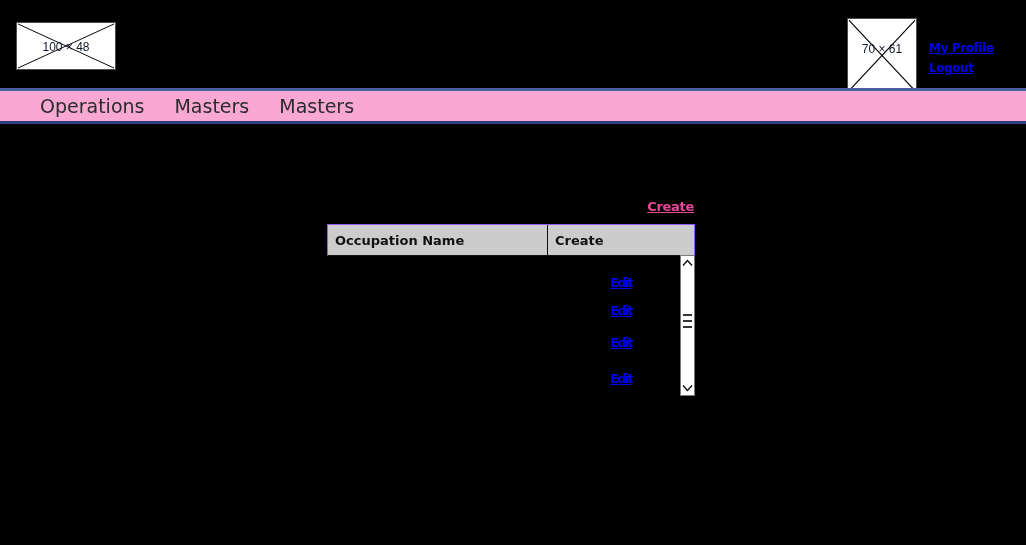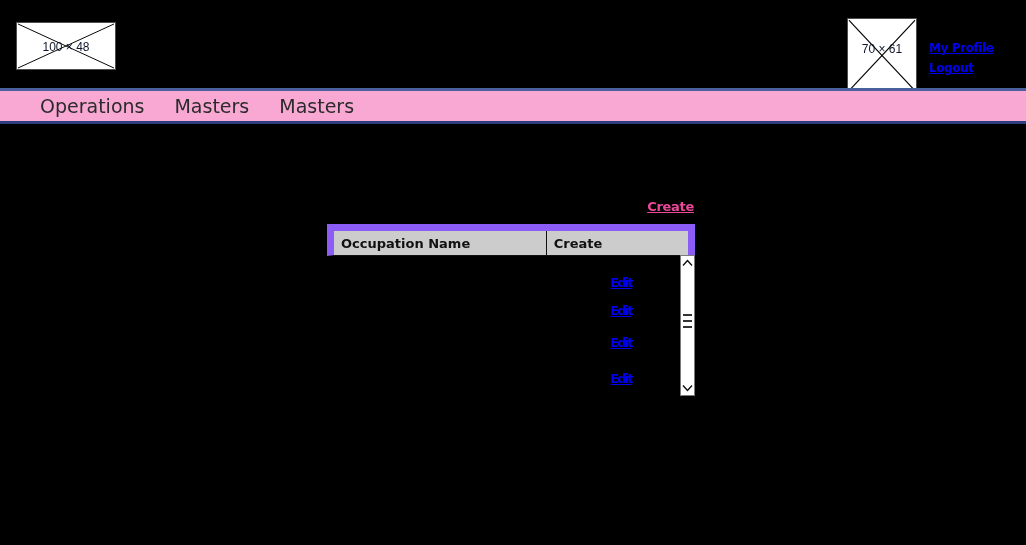--- a/index.html
+++ b/index.html
@@ -133,21 +133,21 @@
   #grid {
     position: absolute;
     left: 327px;
     top: 224px;
     width: 368px;
   }
   #grid-header {
     display: flex;
     height: 32px;
     background: #cccccc;
-    border: 7px solid #8b5cf6;
+    border: 1px solid #8b5cf6;
     border-bottom: 1px solid #111111;
     box-sizing: border-box;
   }
   .grid-head-cell {
     display: flex;
     align-items: center;
     font-size: 13px;
     font-weight: bold;
     color: #111111;
     padding-left: 7px;

